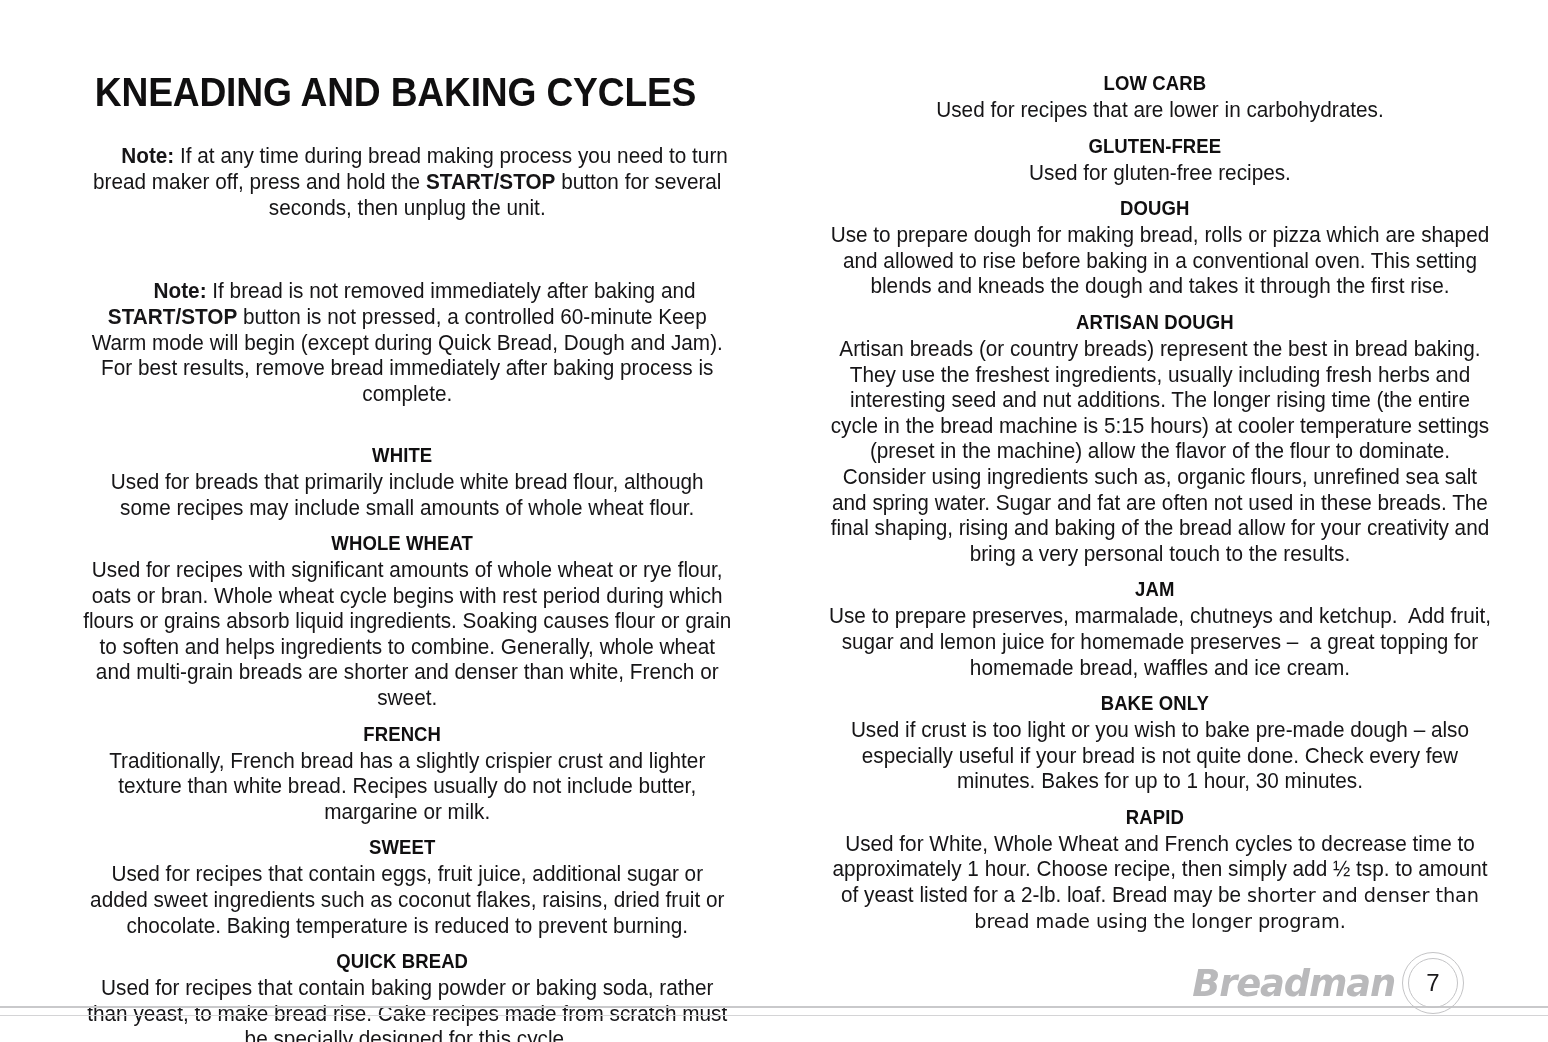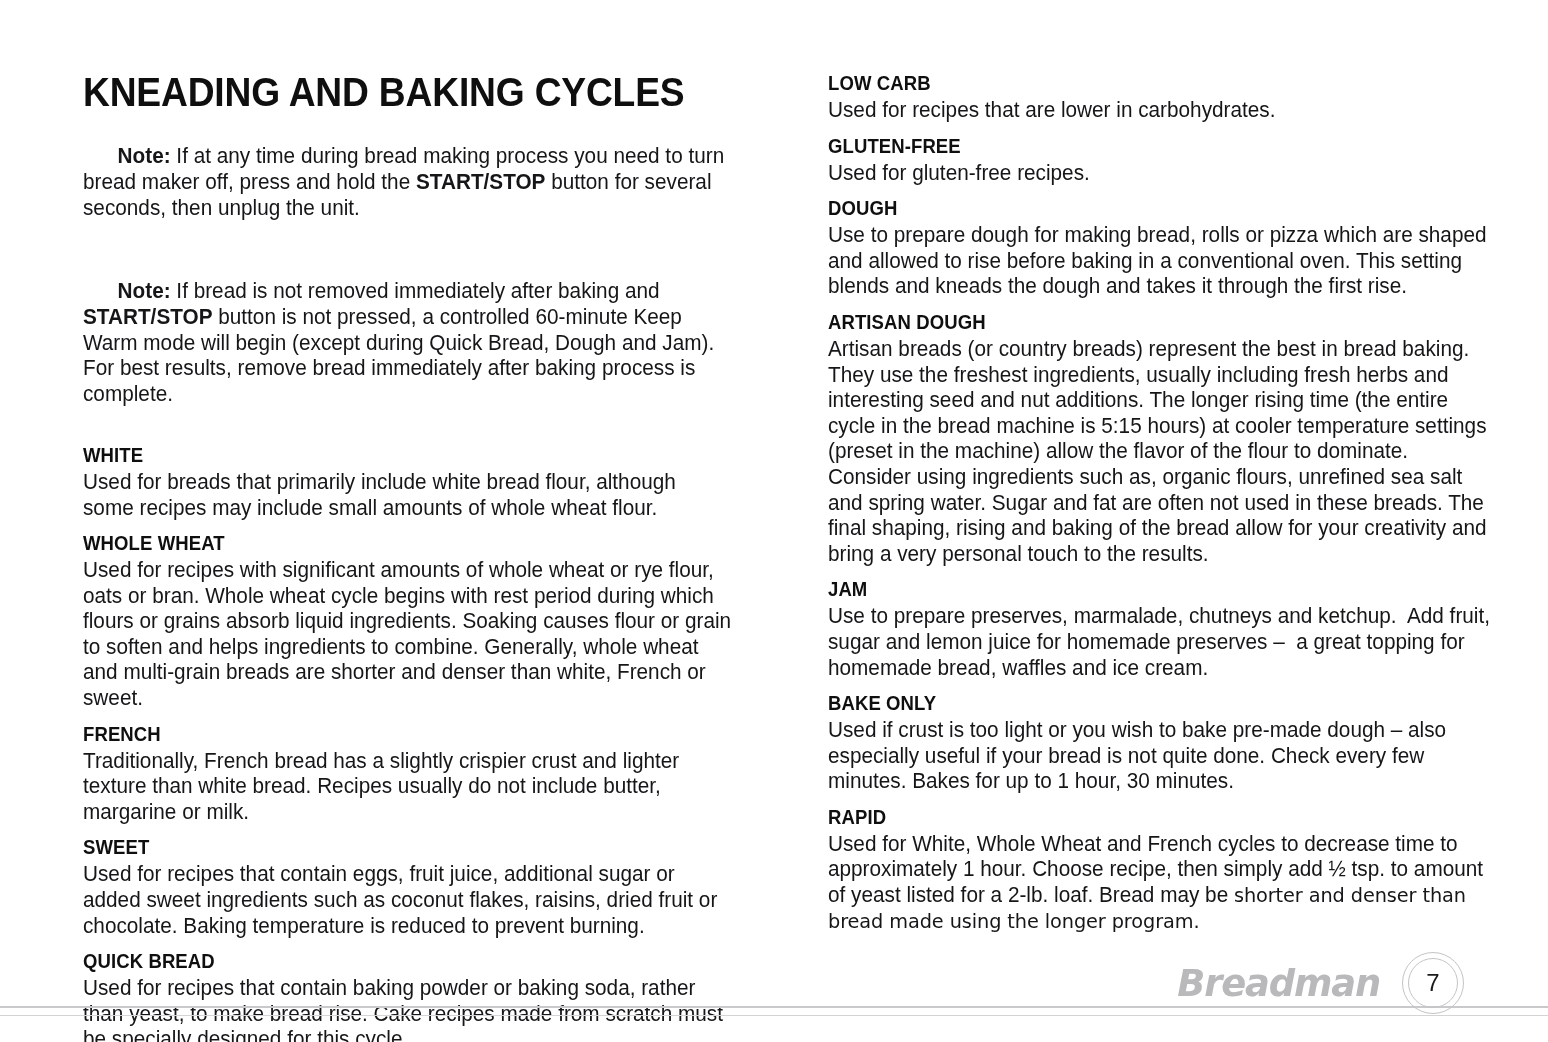--- a/index.html
+++ b/index.html
@@ -13,20 +13,21 @@
     position: relative;
     overflow: hidden;
     font-family: "Liberation Sans", sans-serif;
     color: #100f10;
     -webkit-font-smoothing: antialiased;
   }
 
   .page {
     position: absolute;
     inset: 0;
+    text-align: center;
   }
 
   
   .col {
     position: absolute;
     top: 72px;
   }
   .col-left  { left: 83px;  width: 672px; }
   .col-right { left: 828px; width: 688px; }
 
@@ -96,21 +97,21 @@
   }
   .rule.r1 { top: 0px; }
   .rule.r2 { top: 9px; height: 1px; background: #d4d4d6; }
 
   .footer-brand {
     position: absolute;
     right: 84px;
     bottom: 28px;
     display: flex;
     align-items: center;
-    gap: 20px;
+    gap: 5px;
   }
   .wordmark {
     font-family: "DejaVu Sans", sans-serif;
     font-style: italic;
     font-weight: 700;
     font-size: 38px;
     letter-spacing: -1.2px;
     color: #b9b9bb;
     line-height: 1;
     transform: scaleX(0.97);

